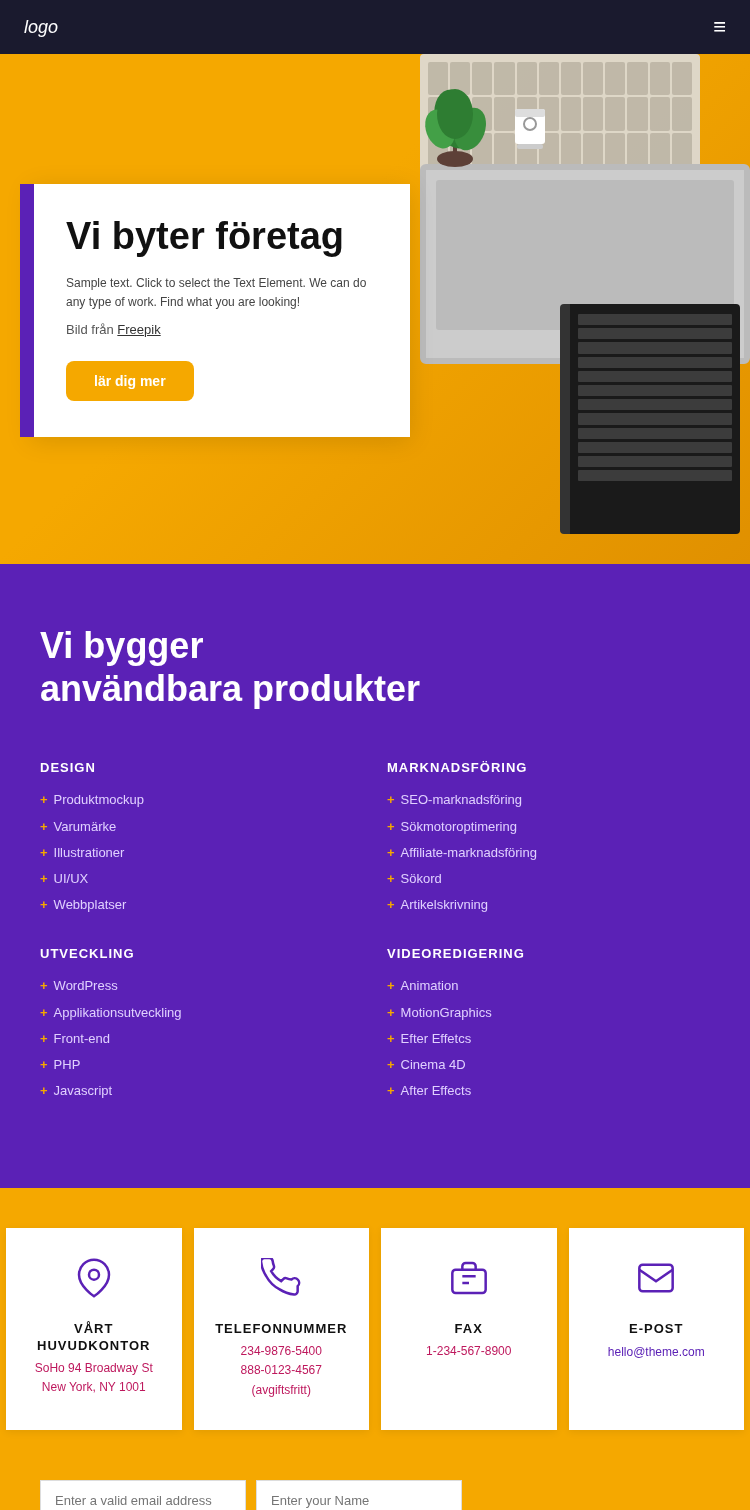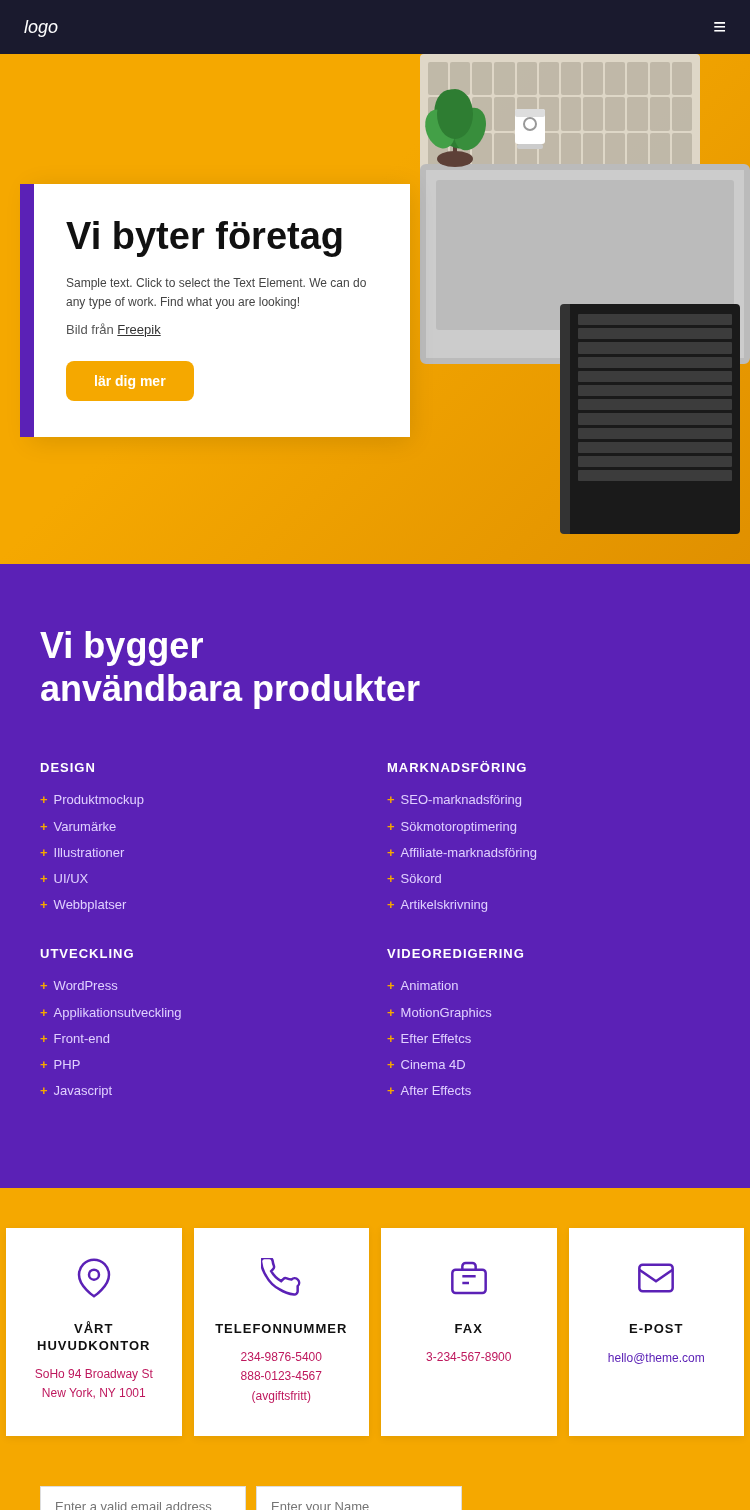--- a/index.html
+++ b/index.html
@@ -100,21 +100,21 @@
     .contact-card {
       background: #fff; margin: 40px 6px; padding: 30px 20px;
       text-align: center; box-shadow: 0 2px 8px rgba(0,0,0,0.08);
     }
     .contact-card-icon {
       font-size: 40px; color: #5b21b6; margin-bottom: 14px;
       display: block;
     }
     .contact-card h4 {
       font-size: 13px; font-weight: 800; letter-spacing: 1px;
-      text-transform: uppercase; margin-bottom: 10px; color: #111;
+      text-transform: uppercase; margin-bottom: 4px; color: #111;
       line-height: 1.3;
     }
     .contact-card p { font-size: 12px; color: #be185d; line-height: 1.6; }
     .contact-card a { color: #5b21b6; text-decoration: none; font-size: 12px; }
 
     
     .contact-section {
       background: #f5a800;
       padding: 10px 40px 60px 40px;
       display: flex; gap: 40px; align-items: flex-start;
@@ -314,21 +314,21 @@
         </svg></span>
     <h4>TELEFONNUMMER</h4>
       <p>234-9876-5400<br>888-0123-4567 (avgiftsfritt)</p>
     </div>
     <div class="contact-card">
       <span class="contact-card-icon"><svg width="40" height="40" viewBox="0 0 24 24" fill="none" stroke="#5b21b6" stroke-width="1.5">
           <rect x="2" y="7" width="20" height="14" rx="2"></rect>
           <path d="M16 7V5a2 2 0 00-2-2h-4a2 2 0 00-2 2v2M8 11h8M8 15h4"></path>
         </svg></span>
     <h4>FAX</h4>
-      <p>3-234-567-8900</p>
+      <p>1-234-567-8900</p>
     </div>
     <div class="contact-card"><span class="contact-card-icon"><svg width="40" height="40" viewBox="0 0 24 24" fill="none" stroke="#5b21b6" stroke-width="1.5">
           <rect x="2" y="4" width="20" height="16" rx="2"></rect>
           <path d="M22 7l-10 7L2 7"></path>
         </svg></span>
     <h4>E-POST</h4><a href="mailto:hello@theme.com">hello@theme.com</a></div>
   </div>
 
 <section class="contact-section">
   <div class="contact-form">

